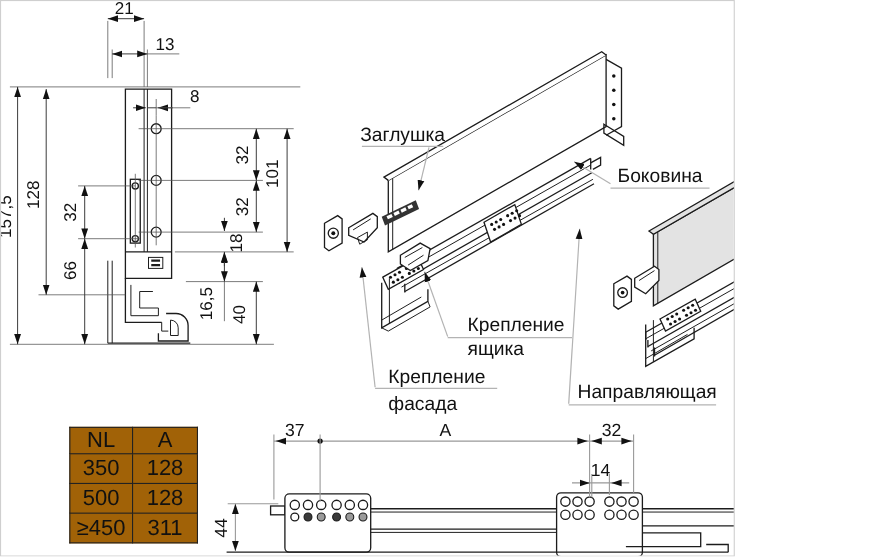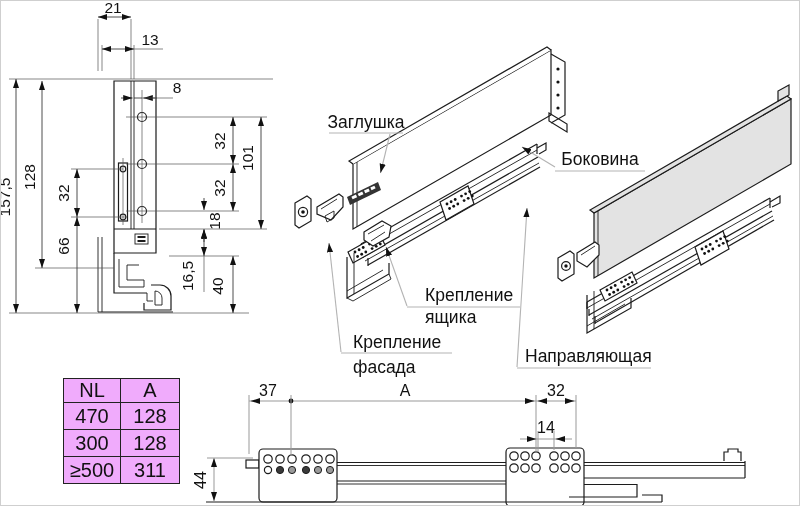--- a/index.html
+++ b/index.html
@@ -1,31 +1,31 @@
 <!DOCTYPE html>
 <html><head>
 <meta charset="utf-8">
 <style>
   html,body{margin:0;padding:0;background:#fff}
-  .stage{position:relative;width:800px;height:506px;background:#fff;border:1px solid #cfcfcf;
+  .stage{position:relative;width:668px;height:506px;background:#fff;border:1px solid #cfcfcf;
          box-sizing:border-box;overflow:hidden;font-family:"Liberation Sans",sans-serif}
   svg{position:absolute;left:0;top:0;display:block}
   svg text{font-family:"Liberation Sans","DejaVu Sans",sans-serif;fill:#111}
   text.dim{font-size:15.5px}
   text.dimB{font-size:16px}
   text.lbl{font-size:17.5px}
   .pl {stroke:#1c1c1c;stroke-width:1.2;fill:none}
   .plf{stroke:#1c1c1c;stroke-width:1.2;fill:#fff}
   .plg{stroke:#1c1c1c;stroke-width:1.2;fill:#e3e3e3}
   .th {stroke:#1c1c1c;stroke-width:0.9;fill:none}
   .dl {stroke:#3a3a3a;stroke-width:0.9;fill:none}
   .xl {stroke:#555;stroke-width:0.7;fill:none}
   .gdl{stroke:#999;stroke-width:1;fill:none}
   .ldr{stroke:#b3b3b3;stroke-width:1.1;fill:none}
-  .size-table{position:absolute;left:62px;top:377px;border-collapse:collapse;table-layout:fixed;background:#f0abfc}
+  .size-table{position:absolute;left:62px;top:387px;border-collapse:collapse;table-layout:fixed;background:#a16207}
   .size-table th,.size-table td{border:1.5px solid #222;font-weight:400;font-size:20px;color:#111;
        text-align:center;padding:0;font-family:"Liberation Sans",sans-serif}
   .size-table th{width:56px;height:23px}
   .size-table td{height:26px}
 </style>
 </head>
 <body>
 
 <div class="stage">
 <svg width="800" height="506" viewBox="0 0 800 506">
@@ -371,26 +371,26 @@
         <col style="width:59px">
       </colgroup>
   <thead>
     <tr>
       <th>NL</th>
       <th>A</th>
     </tr>
   </thead>
   <tbody>
     <tr>
-      <td>470</td>
+      <td>350</td>
       <td>128</td>
     </tr>
     <tr>
-      <td>300</td>
+      <td>500</td>
       <td>128</td>
     </tr>
     <tr>
-      <td>≥500</td>
+      <td>≥450</td>
       <td>311</td>
     </tr>
   </tbody>
 </table>
 </div>
 
 </body></html>

